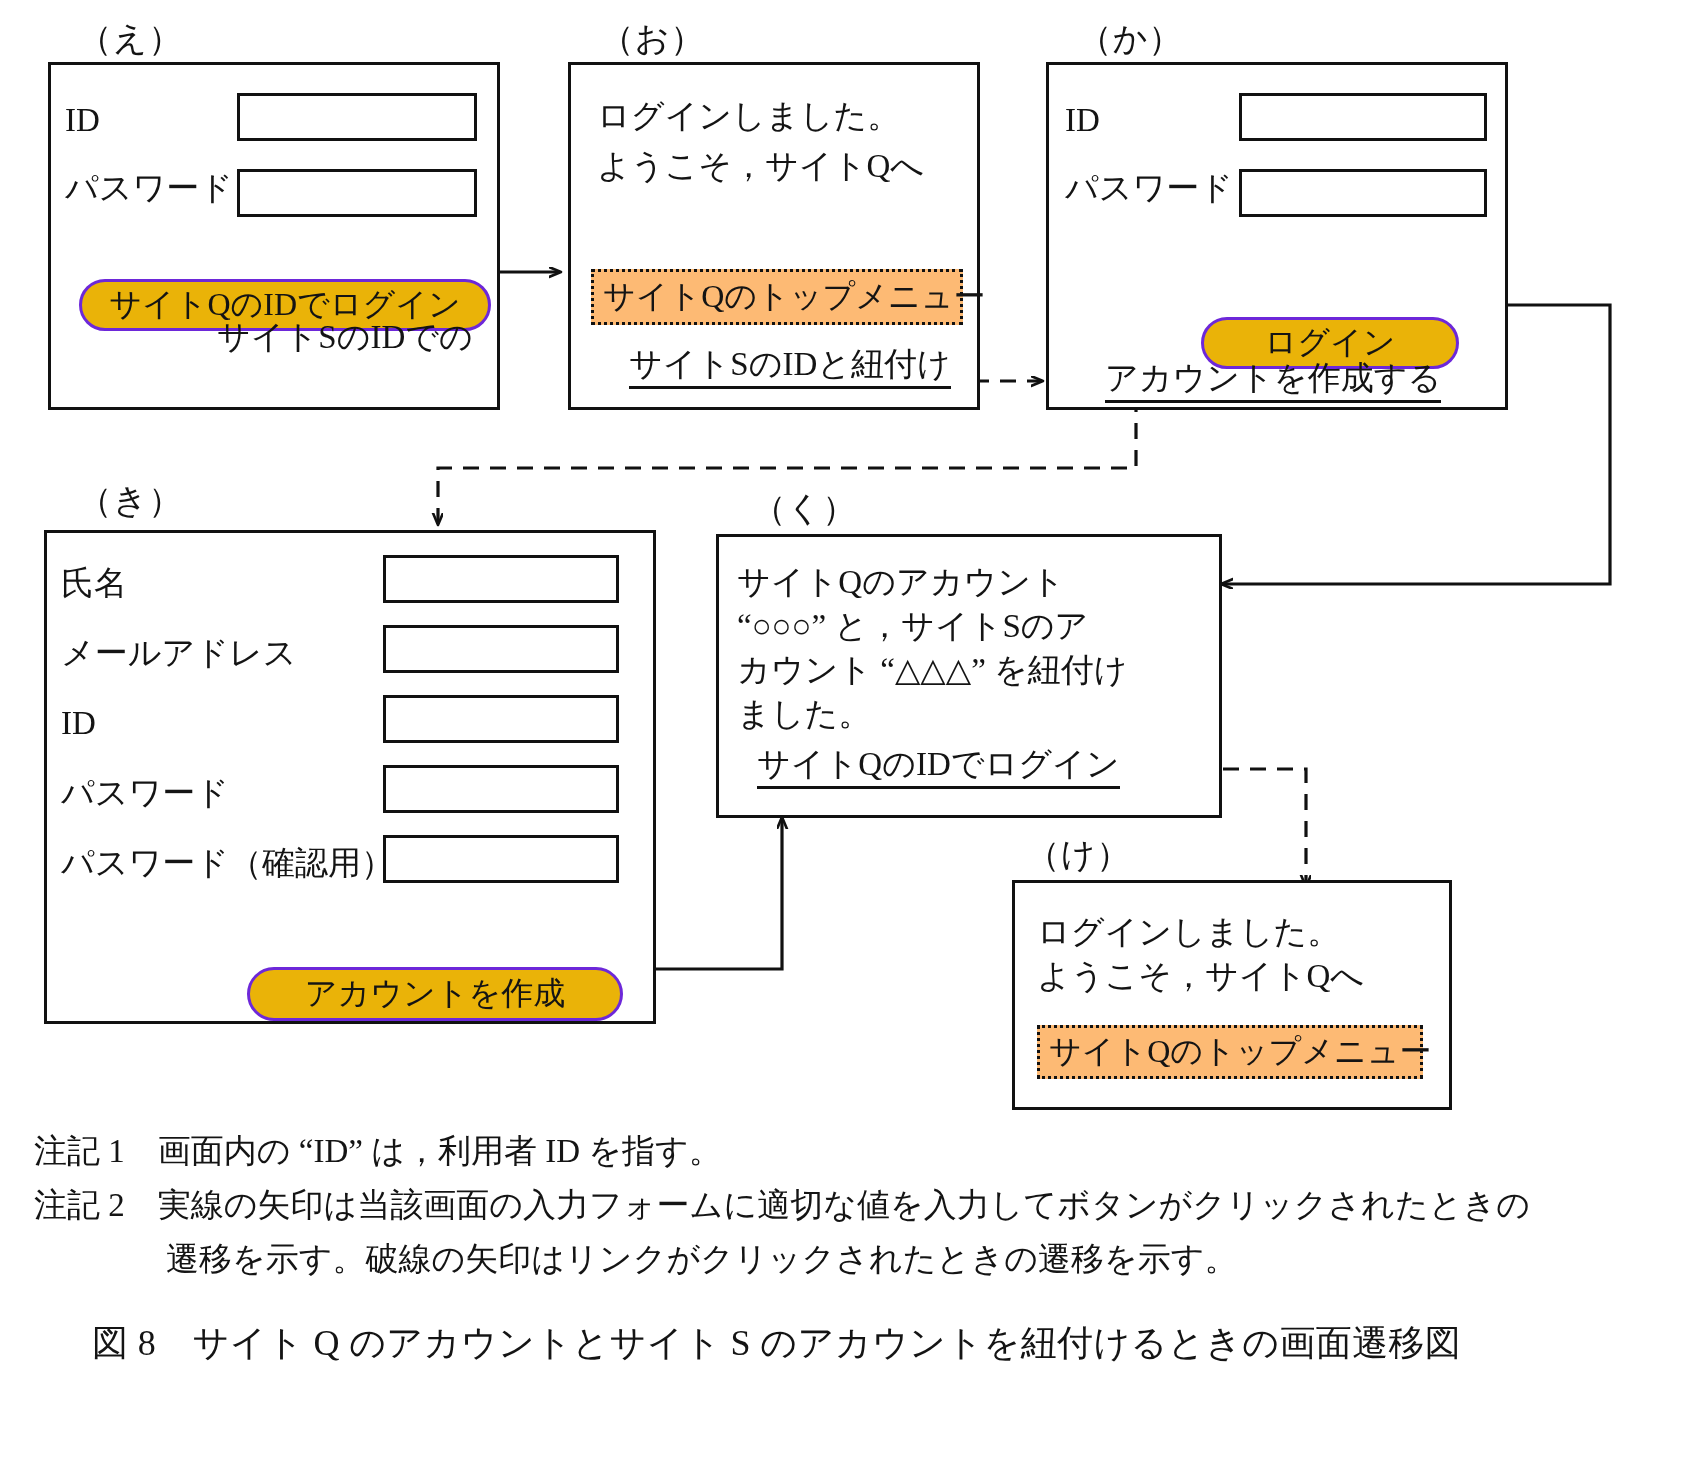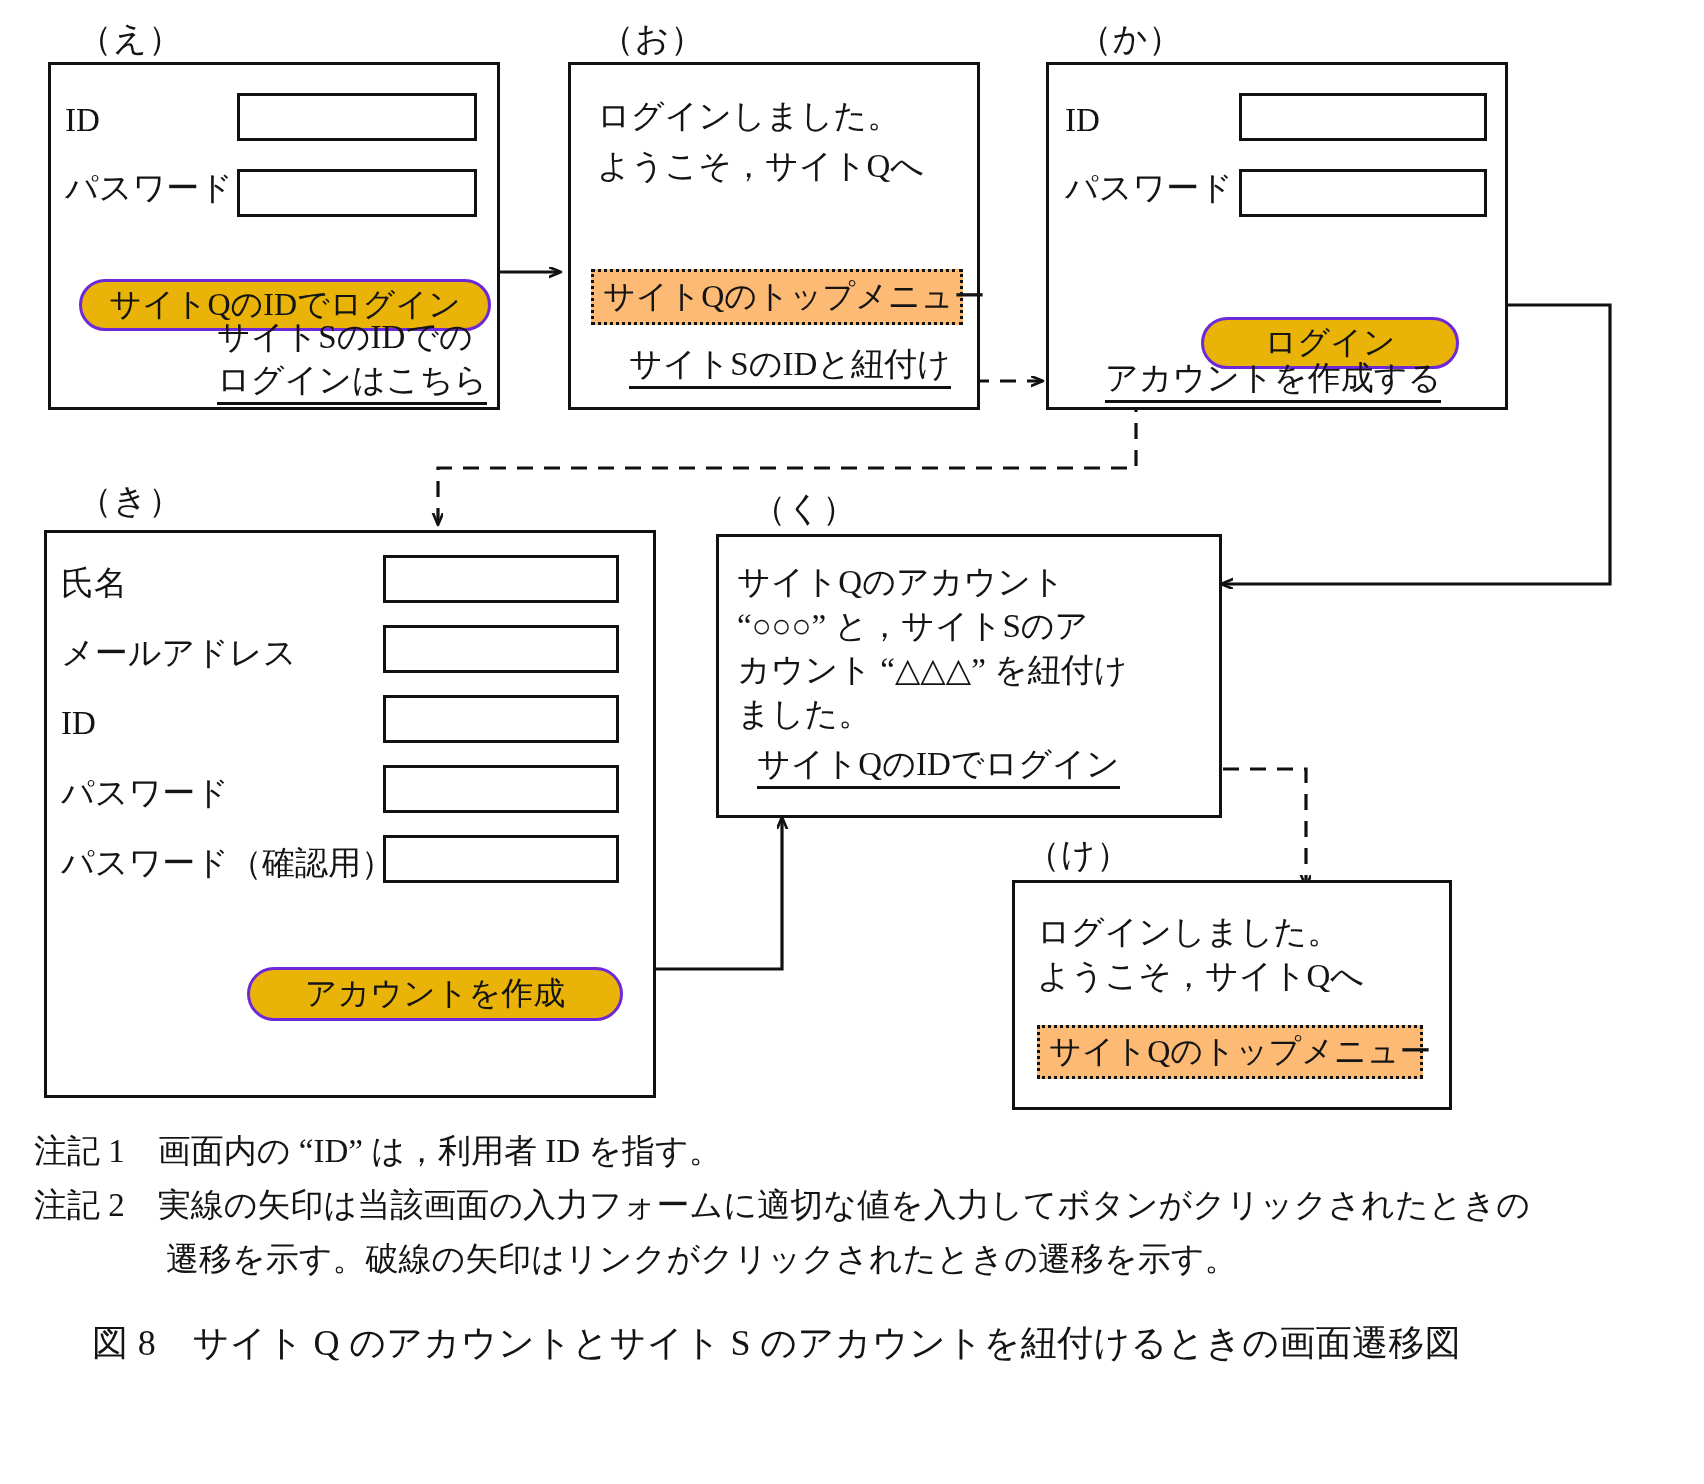--- a/index.html
+++ b/index.html
@@ -149,21 +149,20 @@
   <div class="panel" style="left:48px; top:62px; width:452px; height:348px;">
     <span class="lbl" style="left:14px; top:33px;">ID</span>
     <span class="field" style="left:186px; top:28px; width:240px; height:48px;"></span>
 
     <span class="lbl" style="left:14px; top:101px;">パスワード</span>
     <span class="field" style="left:186px; top:104px; width:240px; height:48px;"></span>
 
     <span class="btn" style="left:28px; top:178px; width:412px; height:52px;">サイトQのIDでログイン</span>
 
     <span class="lbl" style="left:166px; top:250px;">サイトSのIDでの</span>
-    <span class="link" style="left:166px; top:296px;">ログインはこちら</span>
   </div>
 
   <div class="panel-tag" style="left:600px; top:22px;">（お）</div>
   <div class="panel" style="left:568px; top:62px; width:412px; height:348px;">
     <span class="para" style="left:26px; top:28px;">ログインしました。</span>
     <span class="para" style="left:26px; top:78px;">ようこそ，サイトQへ</span>
 
     <span class="dotbox" style="left:20px; top:204px; width:372px; height:56px;">サイトQのトップメニュー</span>
 
     <span class="link" style="left:58px; top:280px;">サイトSのIDと紐付け</span>
@@ -176,21 +175,21 @@
 
     <span class="lbl" style="left:16px; top:101px;">パスワード</span>
     <span class="field" style="left:190px; top:104px; width:248px; height:48px;"></span>
 
     <span class="btn" style="left:152px; top:216px; width:258px; height:52px;">ログイン</span>
 
     <span class="link" style="left:56px; top:294px;">アカウントを作成する</span>
   </div>
 
   <div class="panel-tag" style="left:78px; top:484px;">（き）</div>
-  <div class="panel" style="left:44px; top:530px; width:612px; height:568px;">
+  <div class="panel" style="left:44px; top:530px; width:612px; height:494px;">
     <span class="lbl" style="left:14px; top:28px;">氏名</span>
     <span class="field" style="left:336px; top:22px; width:236px; height:48px;"></span>
 
     <span class="lbl" style="left:14px; top:98px;">メールアドレス</span>
     <span class="field" style="left:336px; top:92px; width:236px; height:48px;"></span>
 
     <span class="lbl" style="left:14px; top:168px;">ID</span>
     <span class="field" style="left:336px; top:162px; width:236px; height:48px;"></span>
 
     <span class="lbl" style="left:14px; top:238px;">パスワード</span>

